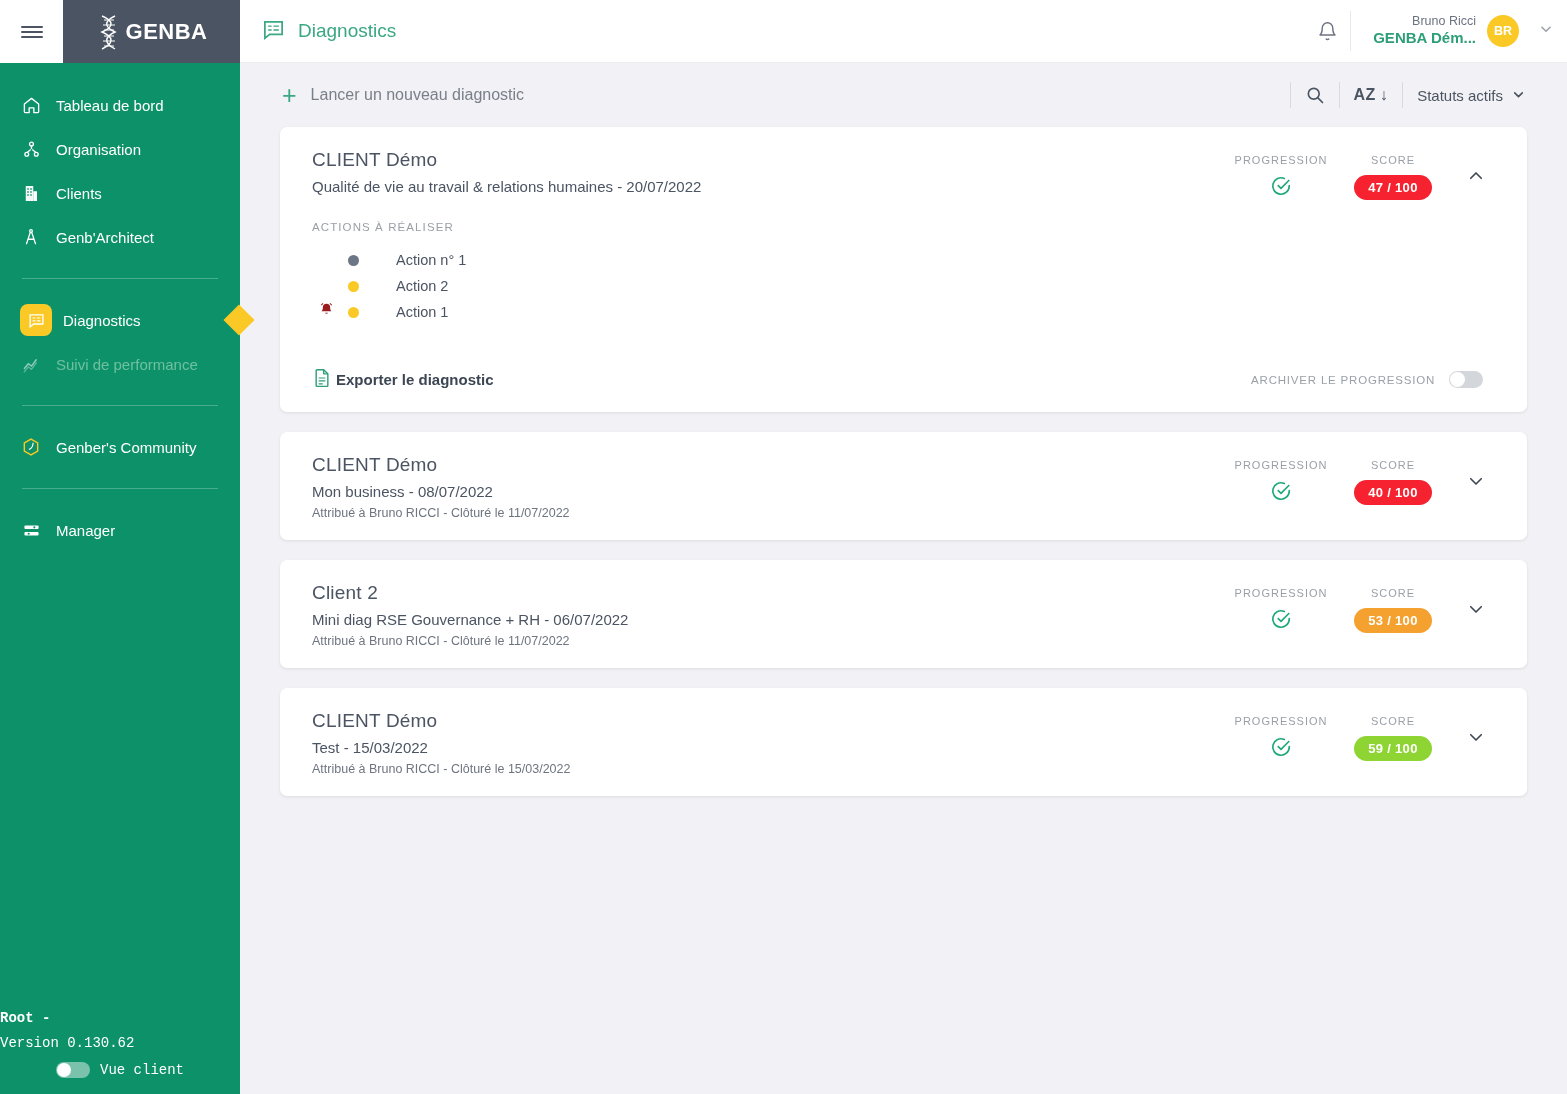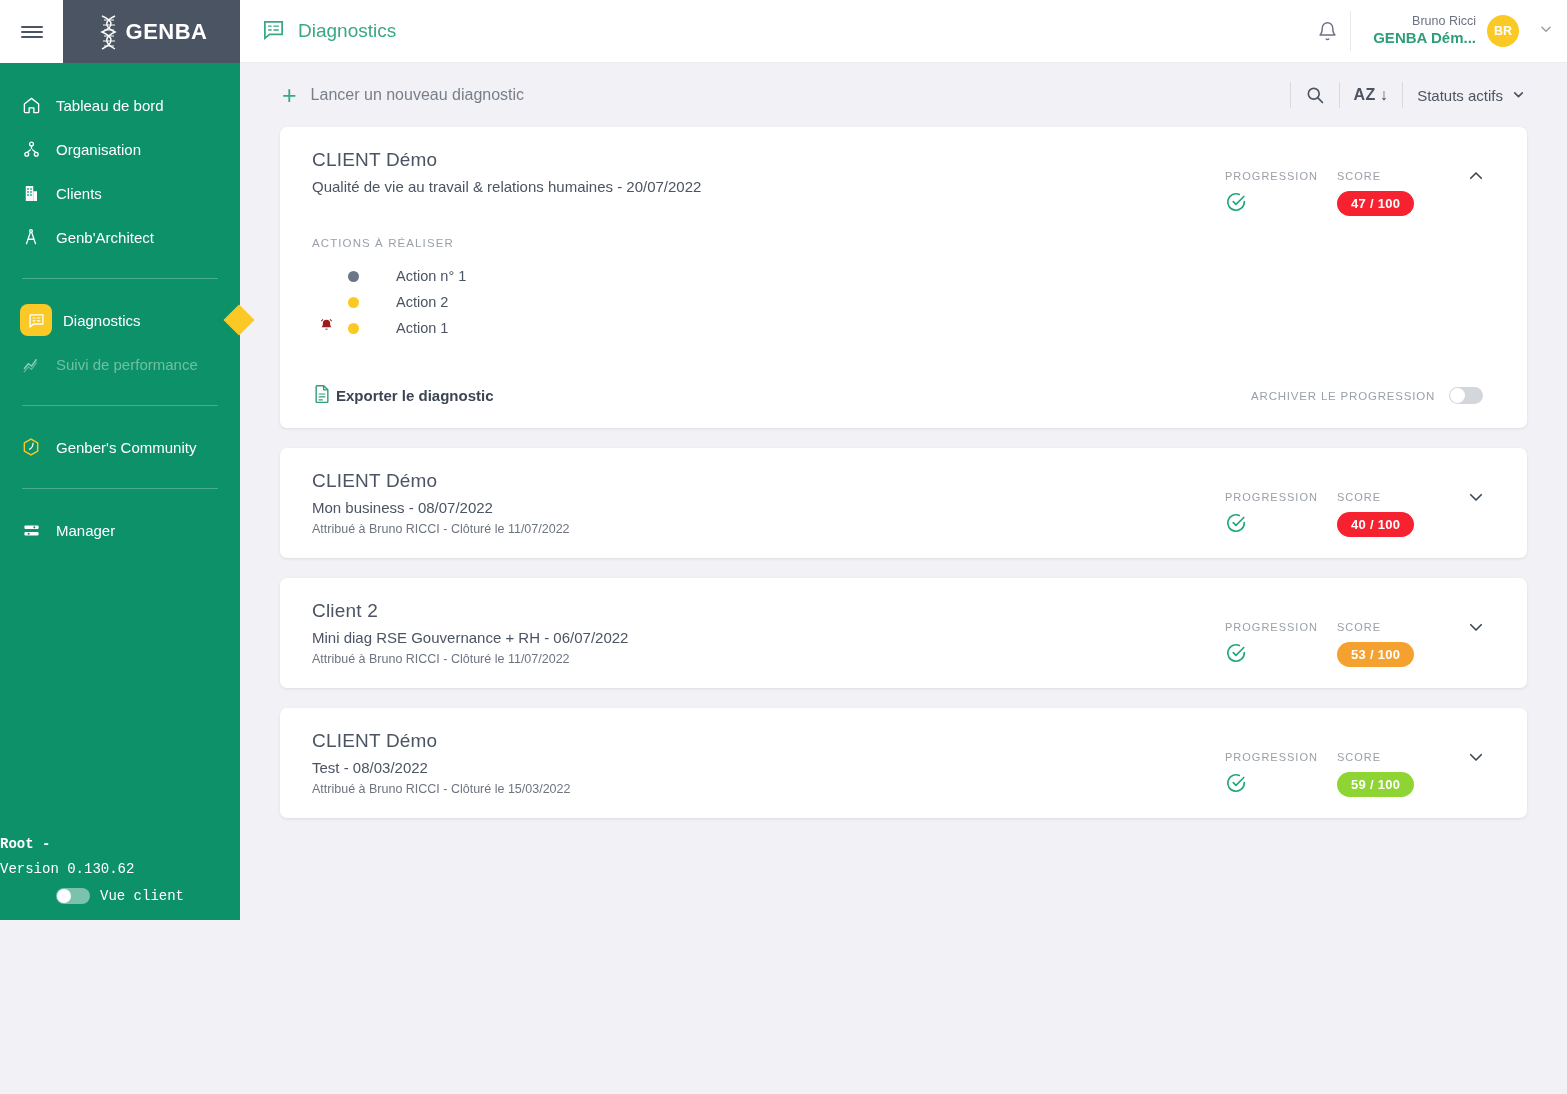--- a/index.html
+++ b/index.html
@@ -6,21 +6,21 @@
   html, body {
     width: 1567px; height: 1094px;
     font-family: "Liberation Sans", sans-serif;
     background: #f2f2f6;
     overflow: hidden;
   }
   .app { display: flex; width: 1567px; height: 1094px; }
 
   
   .sidebar {
-    width: 240px; height: 920px;
+    width: 240px; height: 1094px;
     background: #0d9168;
     display: flex; flex-direction: column;
     position: relative; flex: 0 0 240px;
   }
   .sb-top {
     height: 63px; display: flex; align-items: stretch;
     background: #ffffff;
   }
   .hamburger {
     width: 63px; height: 63px;
@@ -132,21 +132,21 @@
   }
   .card-head {
     display: flex; align-items: flex-start;
     padding: 22px 24px 20px 32px; cursor: pointer;
   }
   .card-info { flex: 1; min-width: 0; }
   .c-client { font-size: 19px; color: #4b5462; margin-bottom: 7px; letter-spacing: .2px; }
   .c-sub { font-size: 15px; color: #4b5462; margin-bottom: 6px; }
   .c-meta { font-size: 12.5px; color: #6e7580; }
   .card-metrics { display: flex; align-items: flex-start; gap: 0; padding-top: 5px; }
-  .metric { width: 112px; text-align: left; margin-top: 16px; }
+  .metric { width: 112px; text-align: center; }
   .metric .m-label {
     font-size: 11px; color: #9aa0a8; letter-spacing: 1px; margin-bottom: 9px;
   }
   .badge {
     display: inline-block; border-radius: 13px; color: #fff;
     font-size: 13px; font-weight: 700; padding: 5px 14px; letter-spacing: .3px;
   }
   .chev { width: 54px; display: flex; justify-content: center; padding-top: 18px; cursor: pointer; }
 
   .card-body { padding: 0 32px 0 32px; }
@@ -482,21 +482,21 @@
                 <svg width="18" height="18" viewBox="0 0 24 24" fill="none" stroke="#3c4653" stroke-width="2.2" stroke-linecap="round" stroke-linejoin="round">
                   <path d="M5 9l7 7 7-7"></path>
                 </svg>
               </div>
             </div>
           </div>
           <div class="card">
             <div class="card-head">
               <div class="card-info">
                 <div class="c-client">CLIENT Démo</div>
-                <div class="c-sub">Test - 08/03/2022</div>
+                <div class="c-sub">Test - 15/03/2022</div>
                 <div class="c-meta">Attribué à Bruno RICCI - Clôturé le 15/03/2022</div>
               </div>
               <div class="card-metrics">
                 <div class="metric"><div class="m-label">PROGRESSION</div><span><svg width="22" height="22" viewBox="0 0 24 24" fill="none" stroke="#1fa87a" stroke-width="1.8" stroke-linecap="round" stroke-linejoin="round">
                       <path d="M21 11.5V12a9 9 0 1 1-5.3-8.2"></path>
                       <path d="M9 11.5l3 3 8.5-8.5"></path>
                     </svg></span></div>
                 <div class="metric"><div class="m-label">SCORE</div><span class="badge" style="background:#8ed433">59 / 100</span></div>
               </div>
               <div class="chev">

